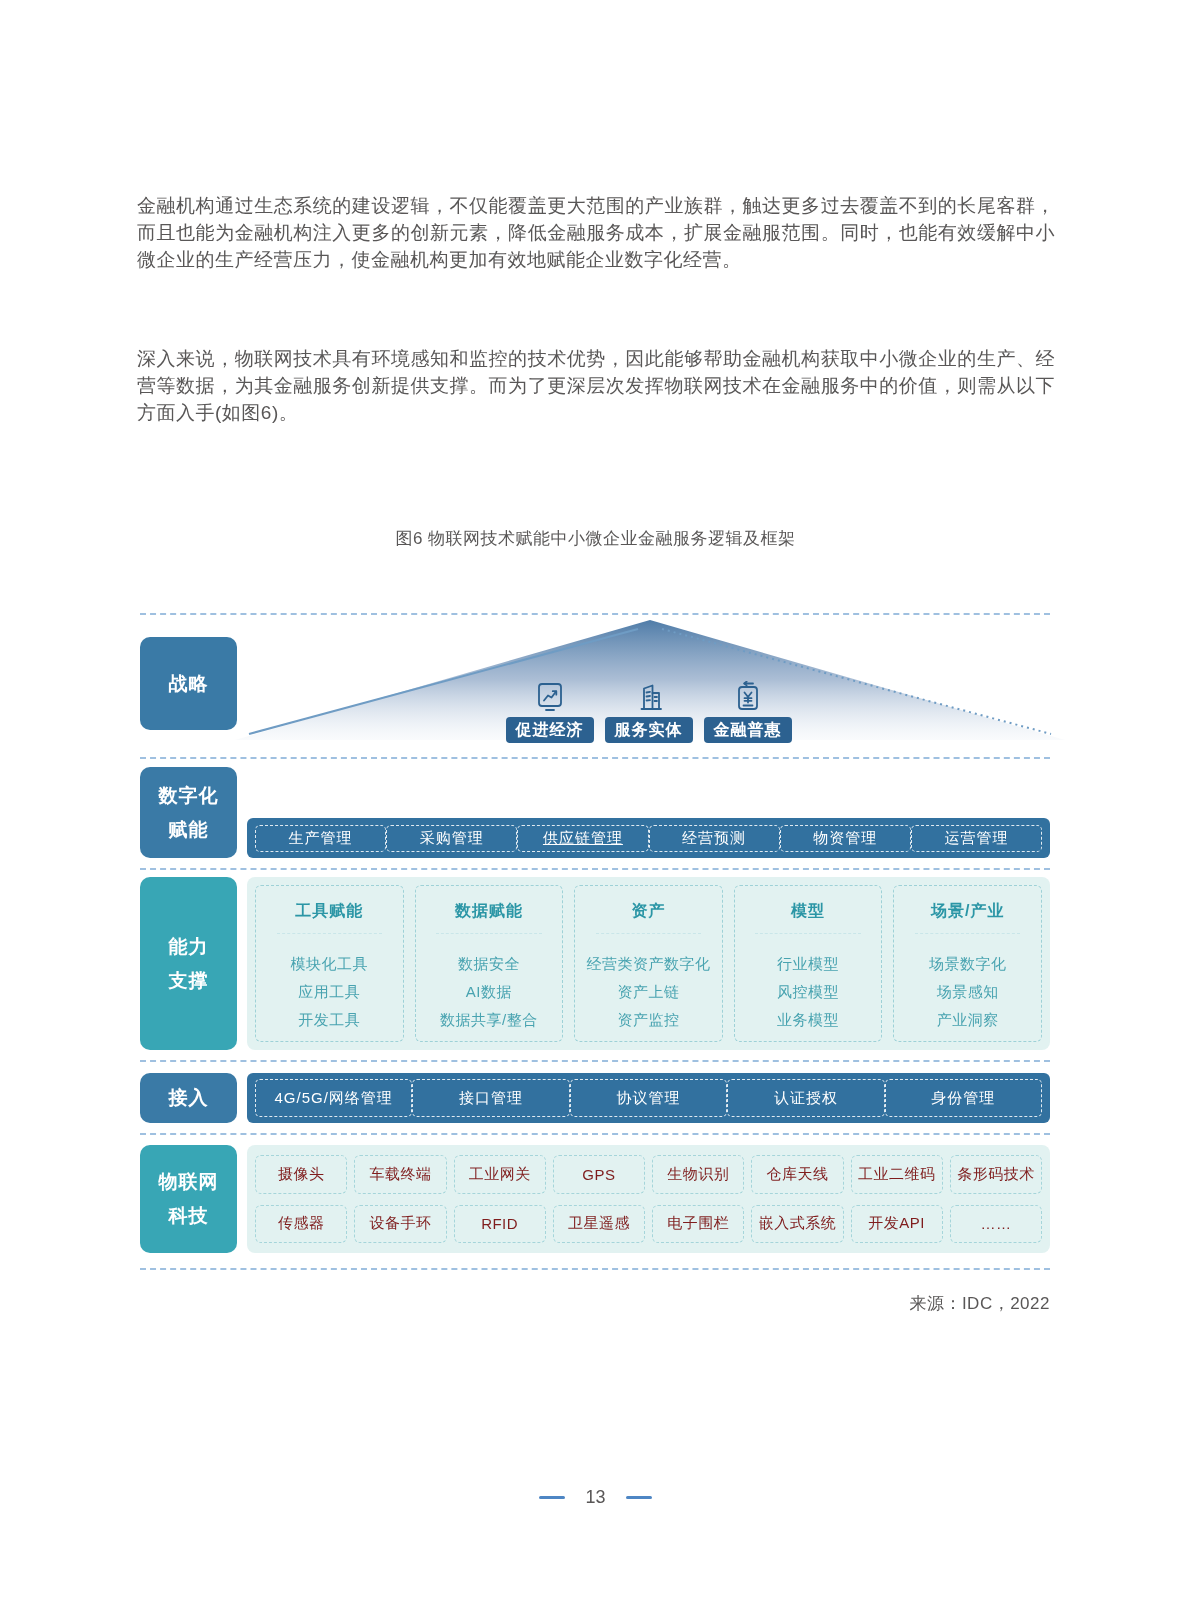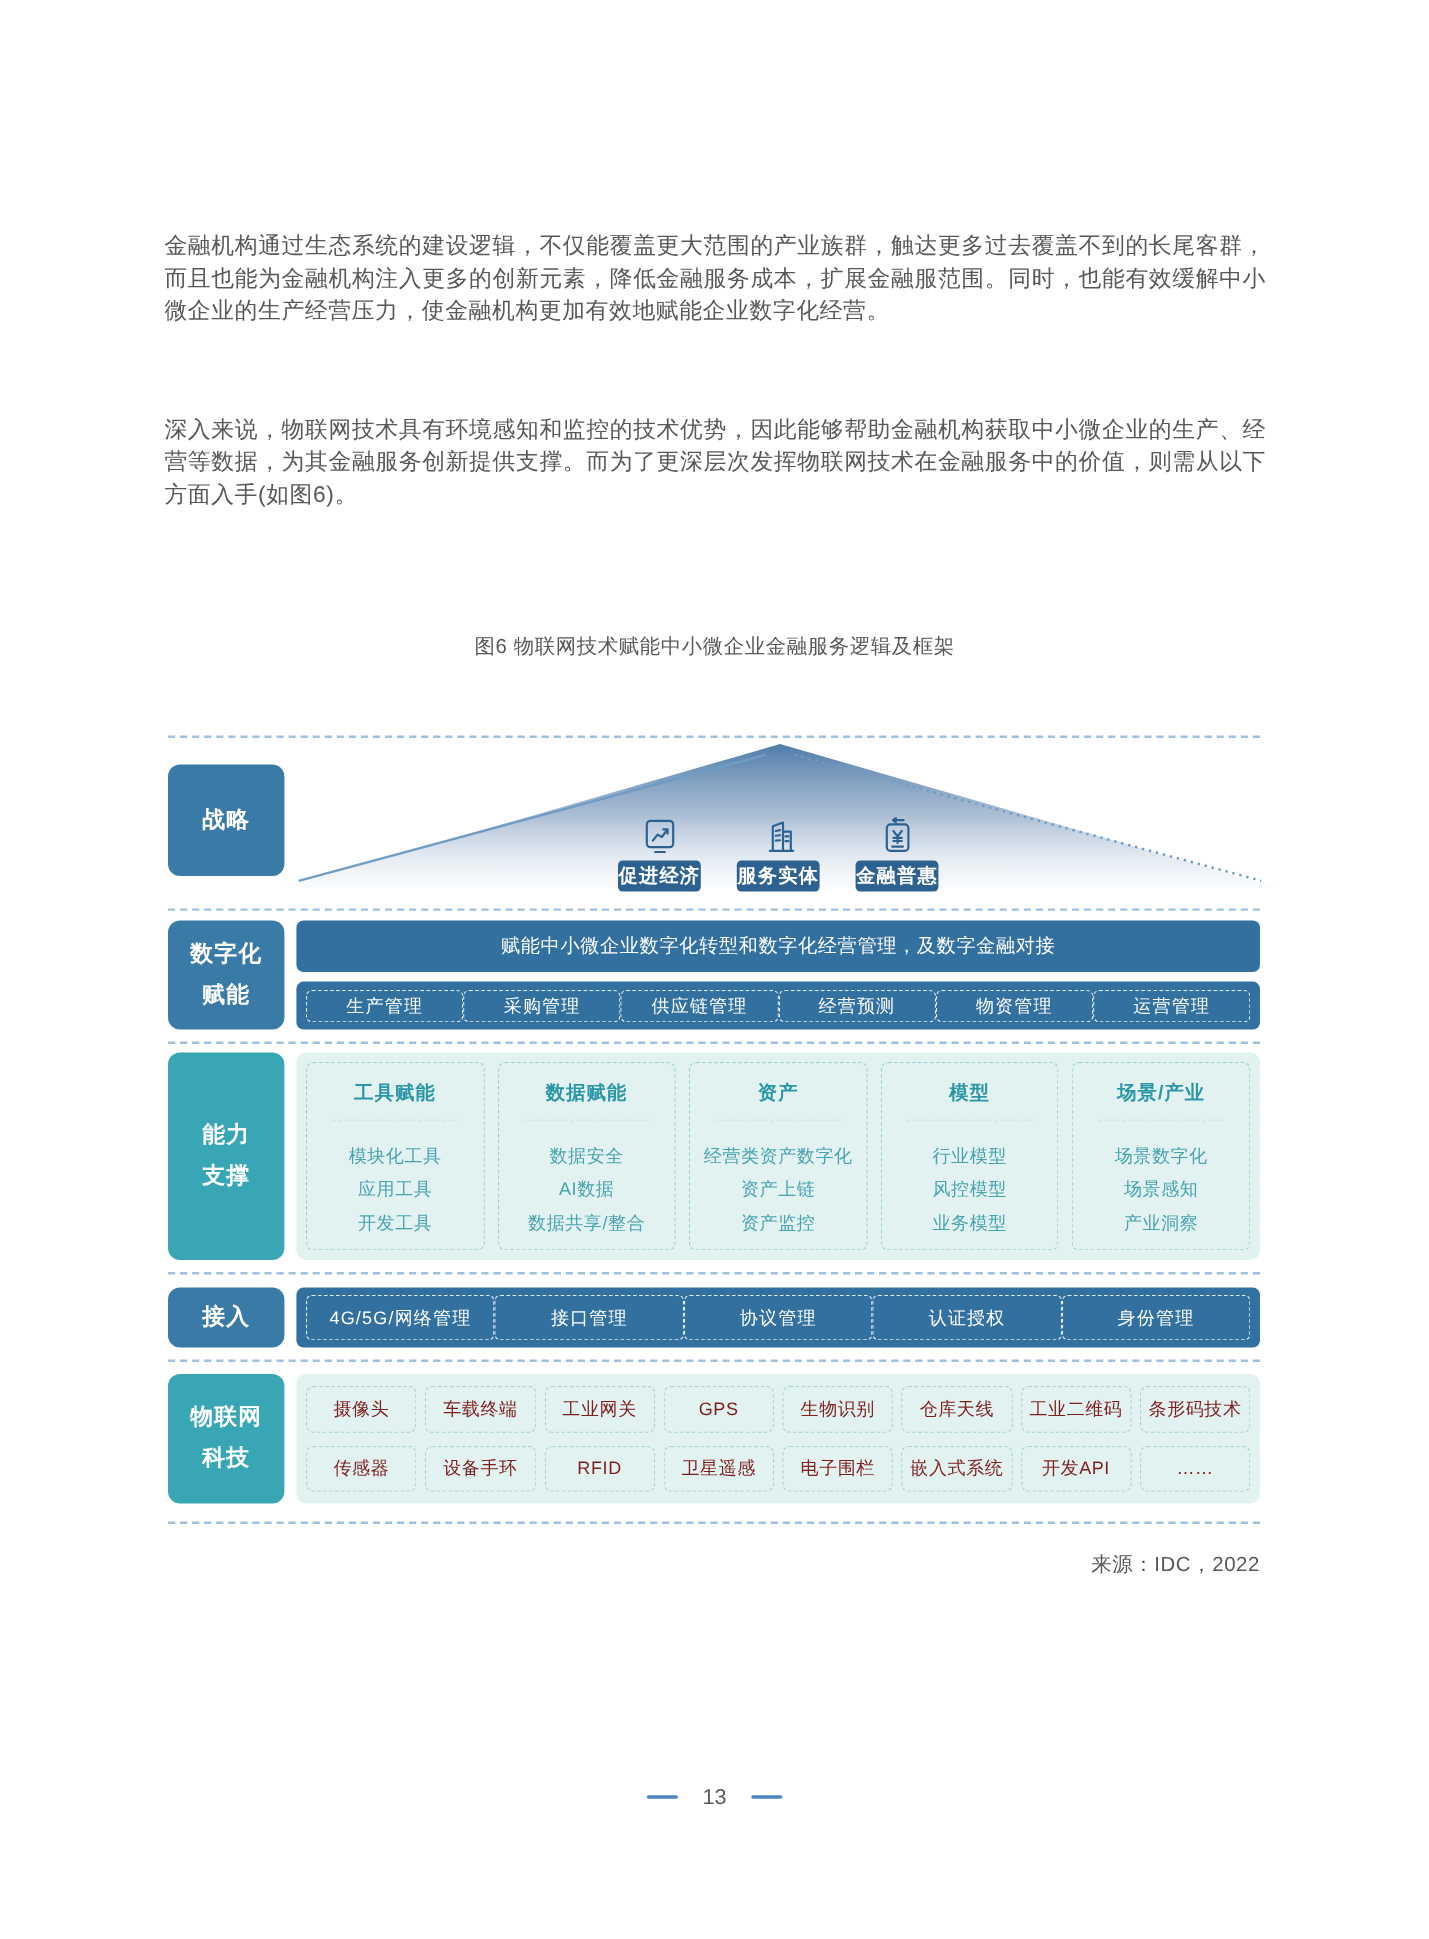--- a/index.html
+++ b/index.html
@@ -24,21 +24,21 @@
   .bg-blue{background:#3a7aa6;}
   .bg-teal{background:#38a6b5;}
   .pyramid{position:absolute;left:235px;top:616px;}
   .goals{
     position:absolute;left:247px;top:680px;width:803px;
     display:flex;justify-content:center;gap:11px;
   }
   .goal{display:flex;flex-direction:column;align-items:center;width:88px;}
   .goal .g-icon{height:34px;margin-bottom:3px;display:flex;align-items:center;justify-content:center;}
   .goal .g-btn{
-    width:69px;height:26px;background:#2c6190;border-radius:4px;color:#fff;
+    width:88px;height:26px;background:#2c6190;border-radius:4px;color:#fff;
     font-size:16px;font-weight:bold;display:flex;align-items:center;justify-content:center;
     letter-spacing:1px;
   }
   .banner{
     position:absolute;left:247px;top:767px;width:803px;height:43px;background:#32719f;
     border-radius:6px;color:#fff;font-size:16px;display:flex;align-items:center;
     justify-content:center;letter-spacing:.5px;box-sizing:border-box;
   }
   .blue-strip{
     position:absolute;left:247px;background:#32719f;border-radius:6px;box-sizing:border-box;
@@ -157,27 +157,24 @@
         </svg>
       </span>
       <span class="g-btn">金融普惠</span>
     </div>
   </div>
 
   <div class="side-label bg-blue" style="top:767px;height:91px;">
     <span>数字化</span>
     <span>赋能</span>
   </div>
-  <div class="banner">
-    <span>赋能中小微企业数字化转型和数字化经营管理，及数字金融对接</span>
-  </div>
   <div class="blue-strip" style="top:818px;height:40px;">
     <span class="strip-item" style="height:27px;">生产管理</span>
     <span class="strip-item" style="height:27px;">采购管理</span>
-    <span class="strip-item" style="height:27px;">供应链管理</span>
+    <span class="strip-item" style="height:27px;text-decoration:underline;">供应链管理</span>
     <span class="strip-item" style="height:27px;">经营预测</span>
     <span class="strip-item" style="height:27px;">物资管理</span>
     <span class="strip-item" style="height:27px;">运营管理</span>
   </div>
 
   <div class="side-label bg-teal" style="top:877px;height:173px;">
     <span>能力</span>
     <span>支撑</span>
   </div>
   <div class="panel cap-panel">

